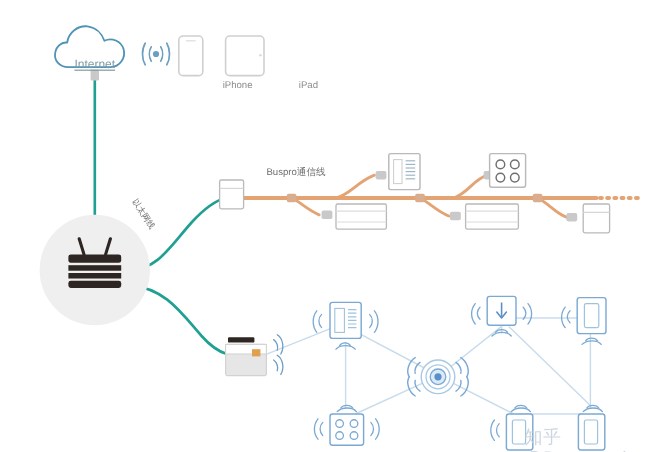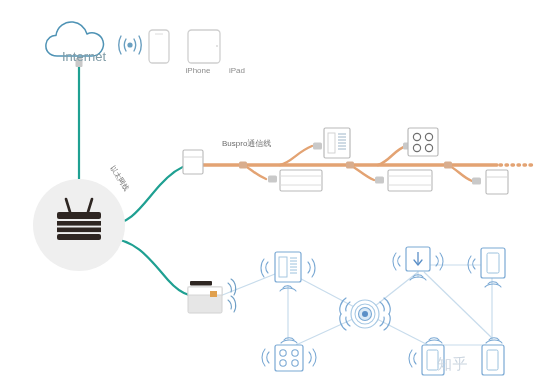--- a/index.html
+++ b/index.html
@@ -12,21 +12,21 @@
   }
   #stage{position:absolute;left:0;top:0;width:554px;height:377px;}
   svg.layer{position:absolute;left:0;top:0;width:554px;height:377px;}
   .lbl{
     position:absolute;
     font-family:"Liberation Sans", sans-serif;
     color:#8a8a8a;
     white-space:nowrap;
   }
   .dev-lbl{font-size:8px;color:#8c8c8c;text-align:center;margin-left:39px;}
-  .cloud-lbl{font-size:13px;color:#7f9ba6;}
+  .cloud-lbl{font-size:10px;color:#7f9ba6;text-decoration:underline;}
   .bus-lbl{font-size:8px;color:#6d6d6d;text-align:center;}
   .eth-lbl{
     font-size:7px;color:#6f6f6f;
     transform:rotate(57deg);
     transform-origin:left top;
   }
   .wm{
     position:absolute;
     font-size:15px;
     color:#c3cfdb;
@@ -279,21 +279,21 @@
         <path d="M486,343 C490,339 499,339 502,343"></path>
       </g>
     </g>
 
   </svg>
 
   <div class="lbl cloud-lbl" style="left:62px;top:49px;">Internet</div>
 
   <div class="lbl dev-lbl" style="left:145px;top:66px;width:28px;">iPhone</div>
 
-  <div class="lbl dev-lbl" style="left:184px;top:66px;width:28px;">iPad</div>
+  <div class="lbl dev-lbl" style="left:204px;top:66px;width:28px;">iPad</div>
 
   <div class="lbl eth-lbl" style="left:116px;top:164px;">以太网线</div>
 
   <div class="lbl bus-lbl" style="left:222px;top:138px;">Buspro通信线</div>
 
   <div class="wm" style="left:437px;top:355px;">知乎 @Doyoowei</div>
 
 </div>
 
 </body></html>

